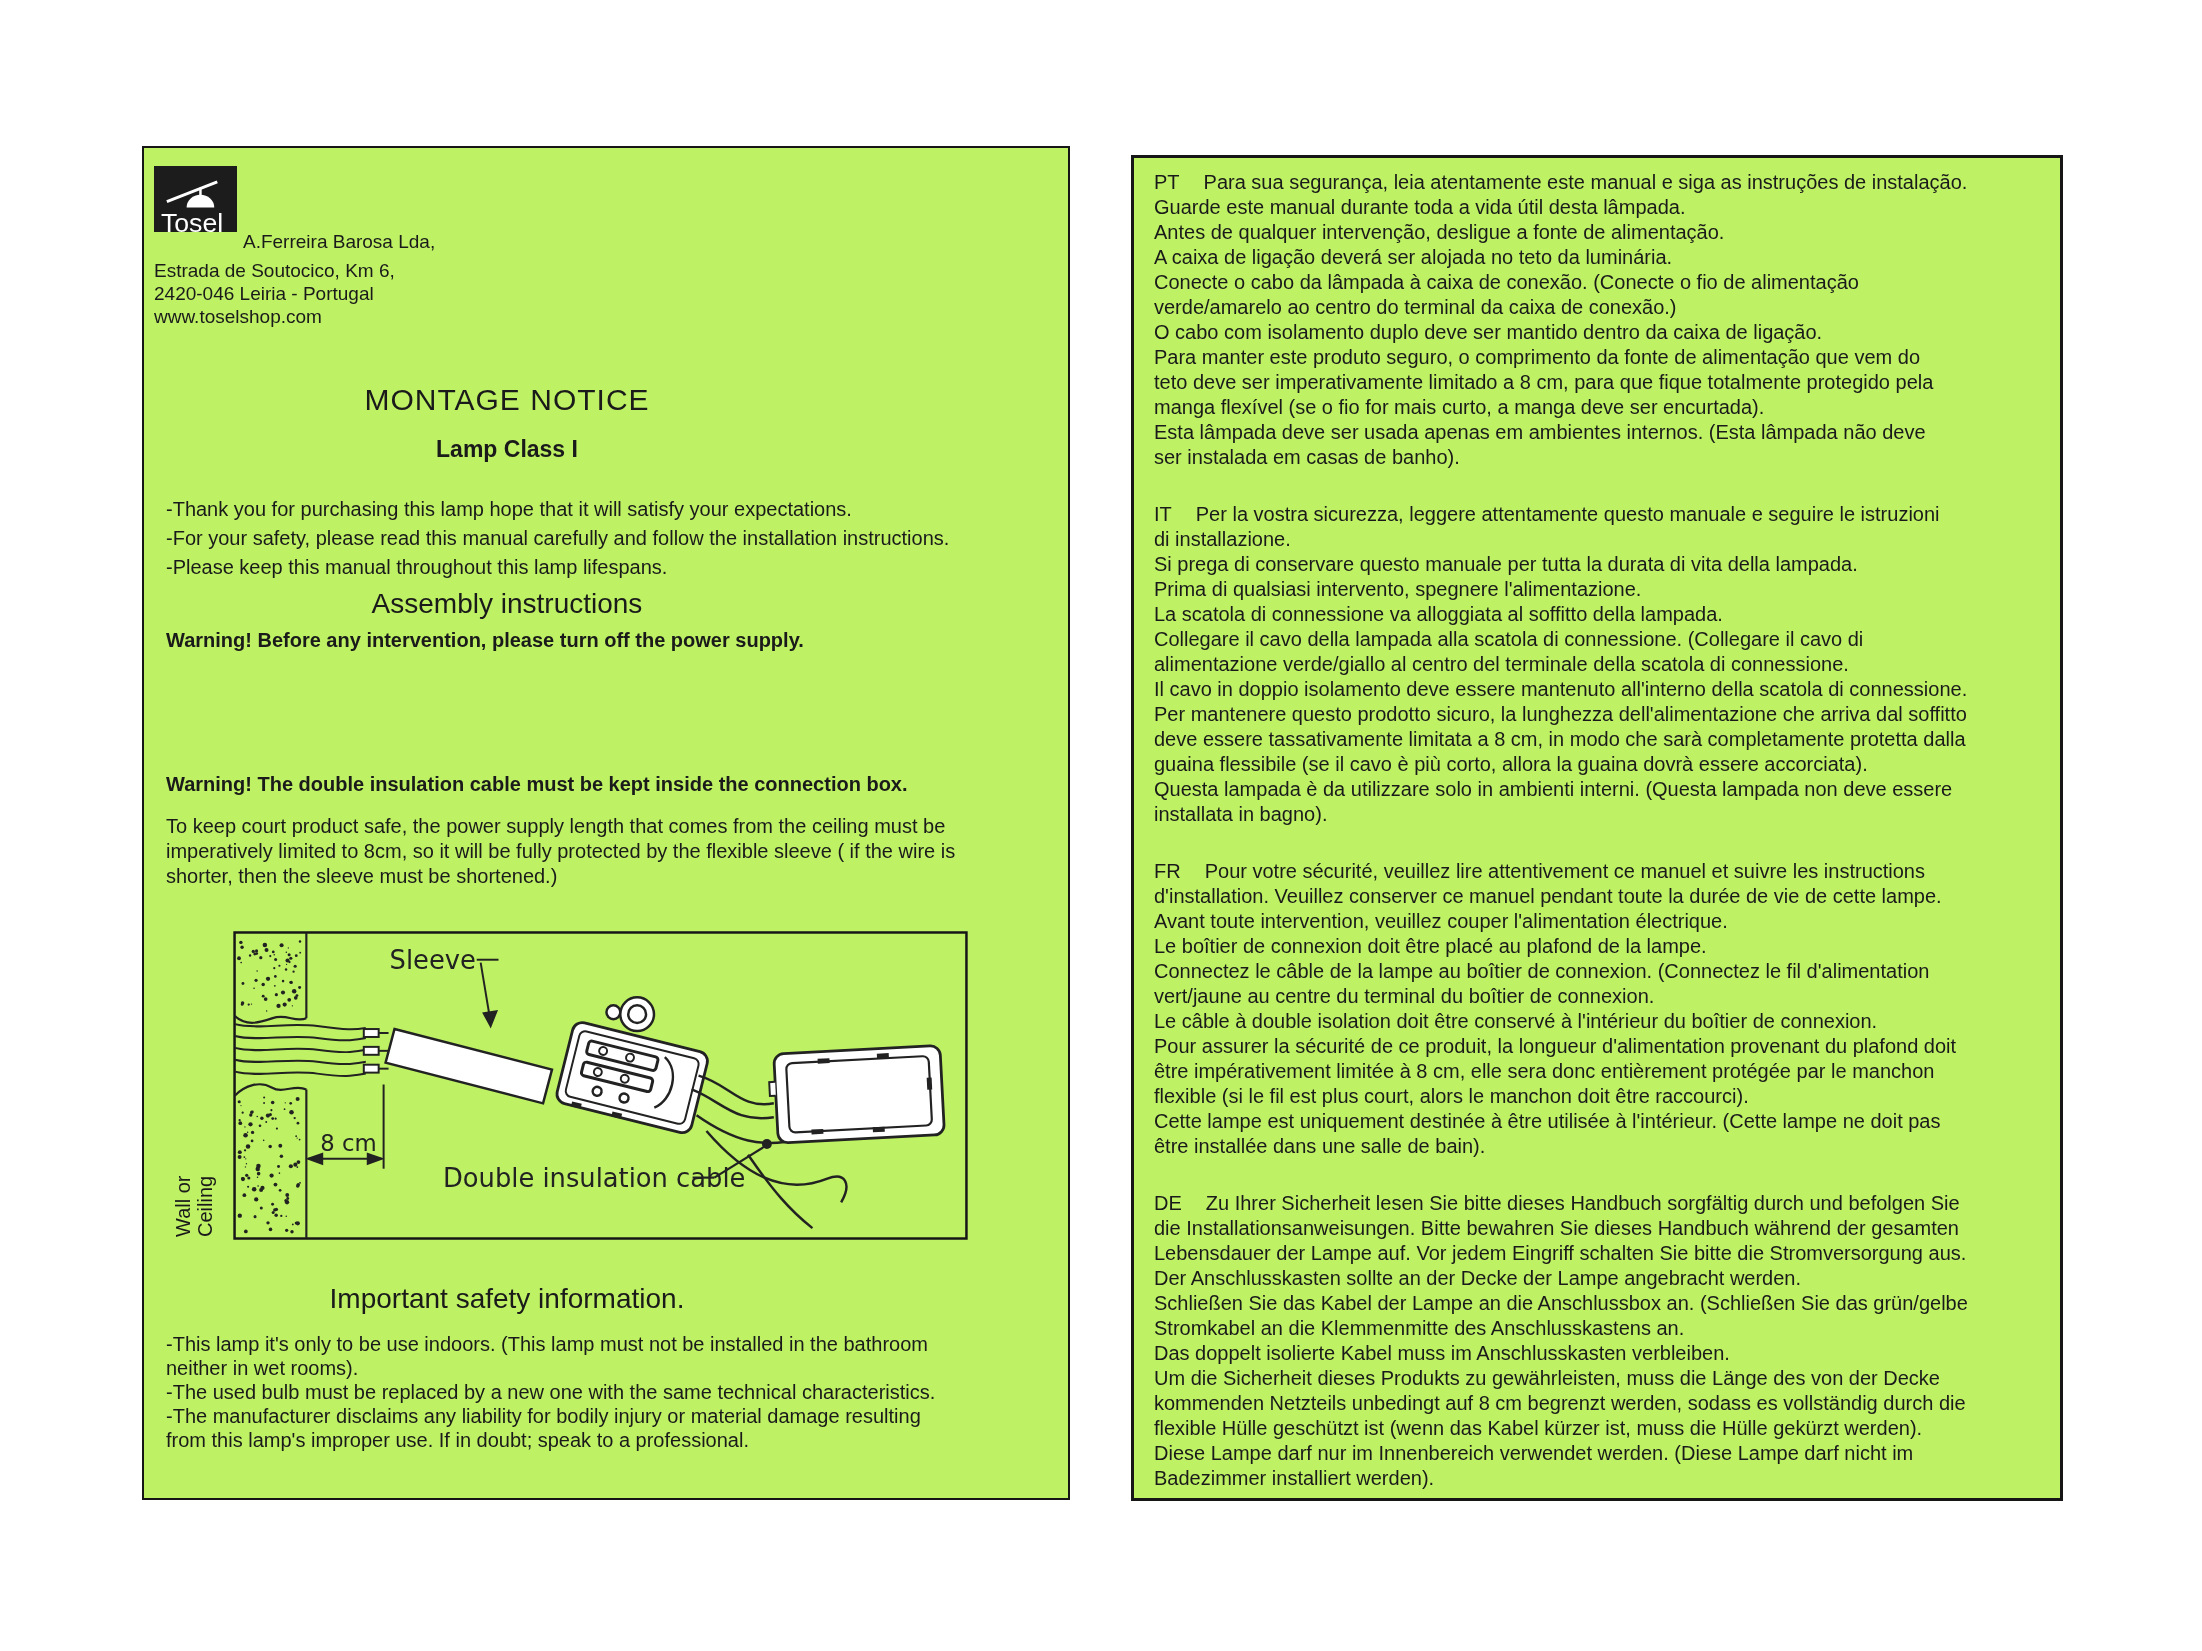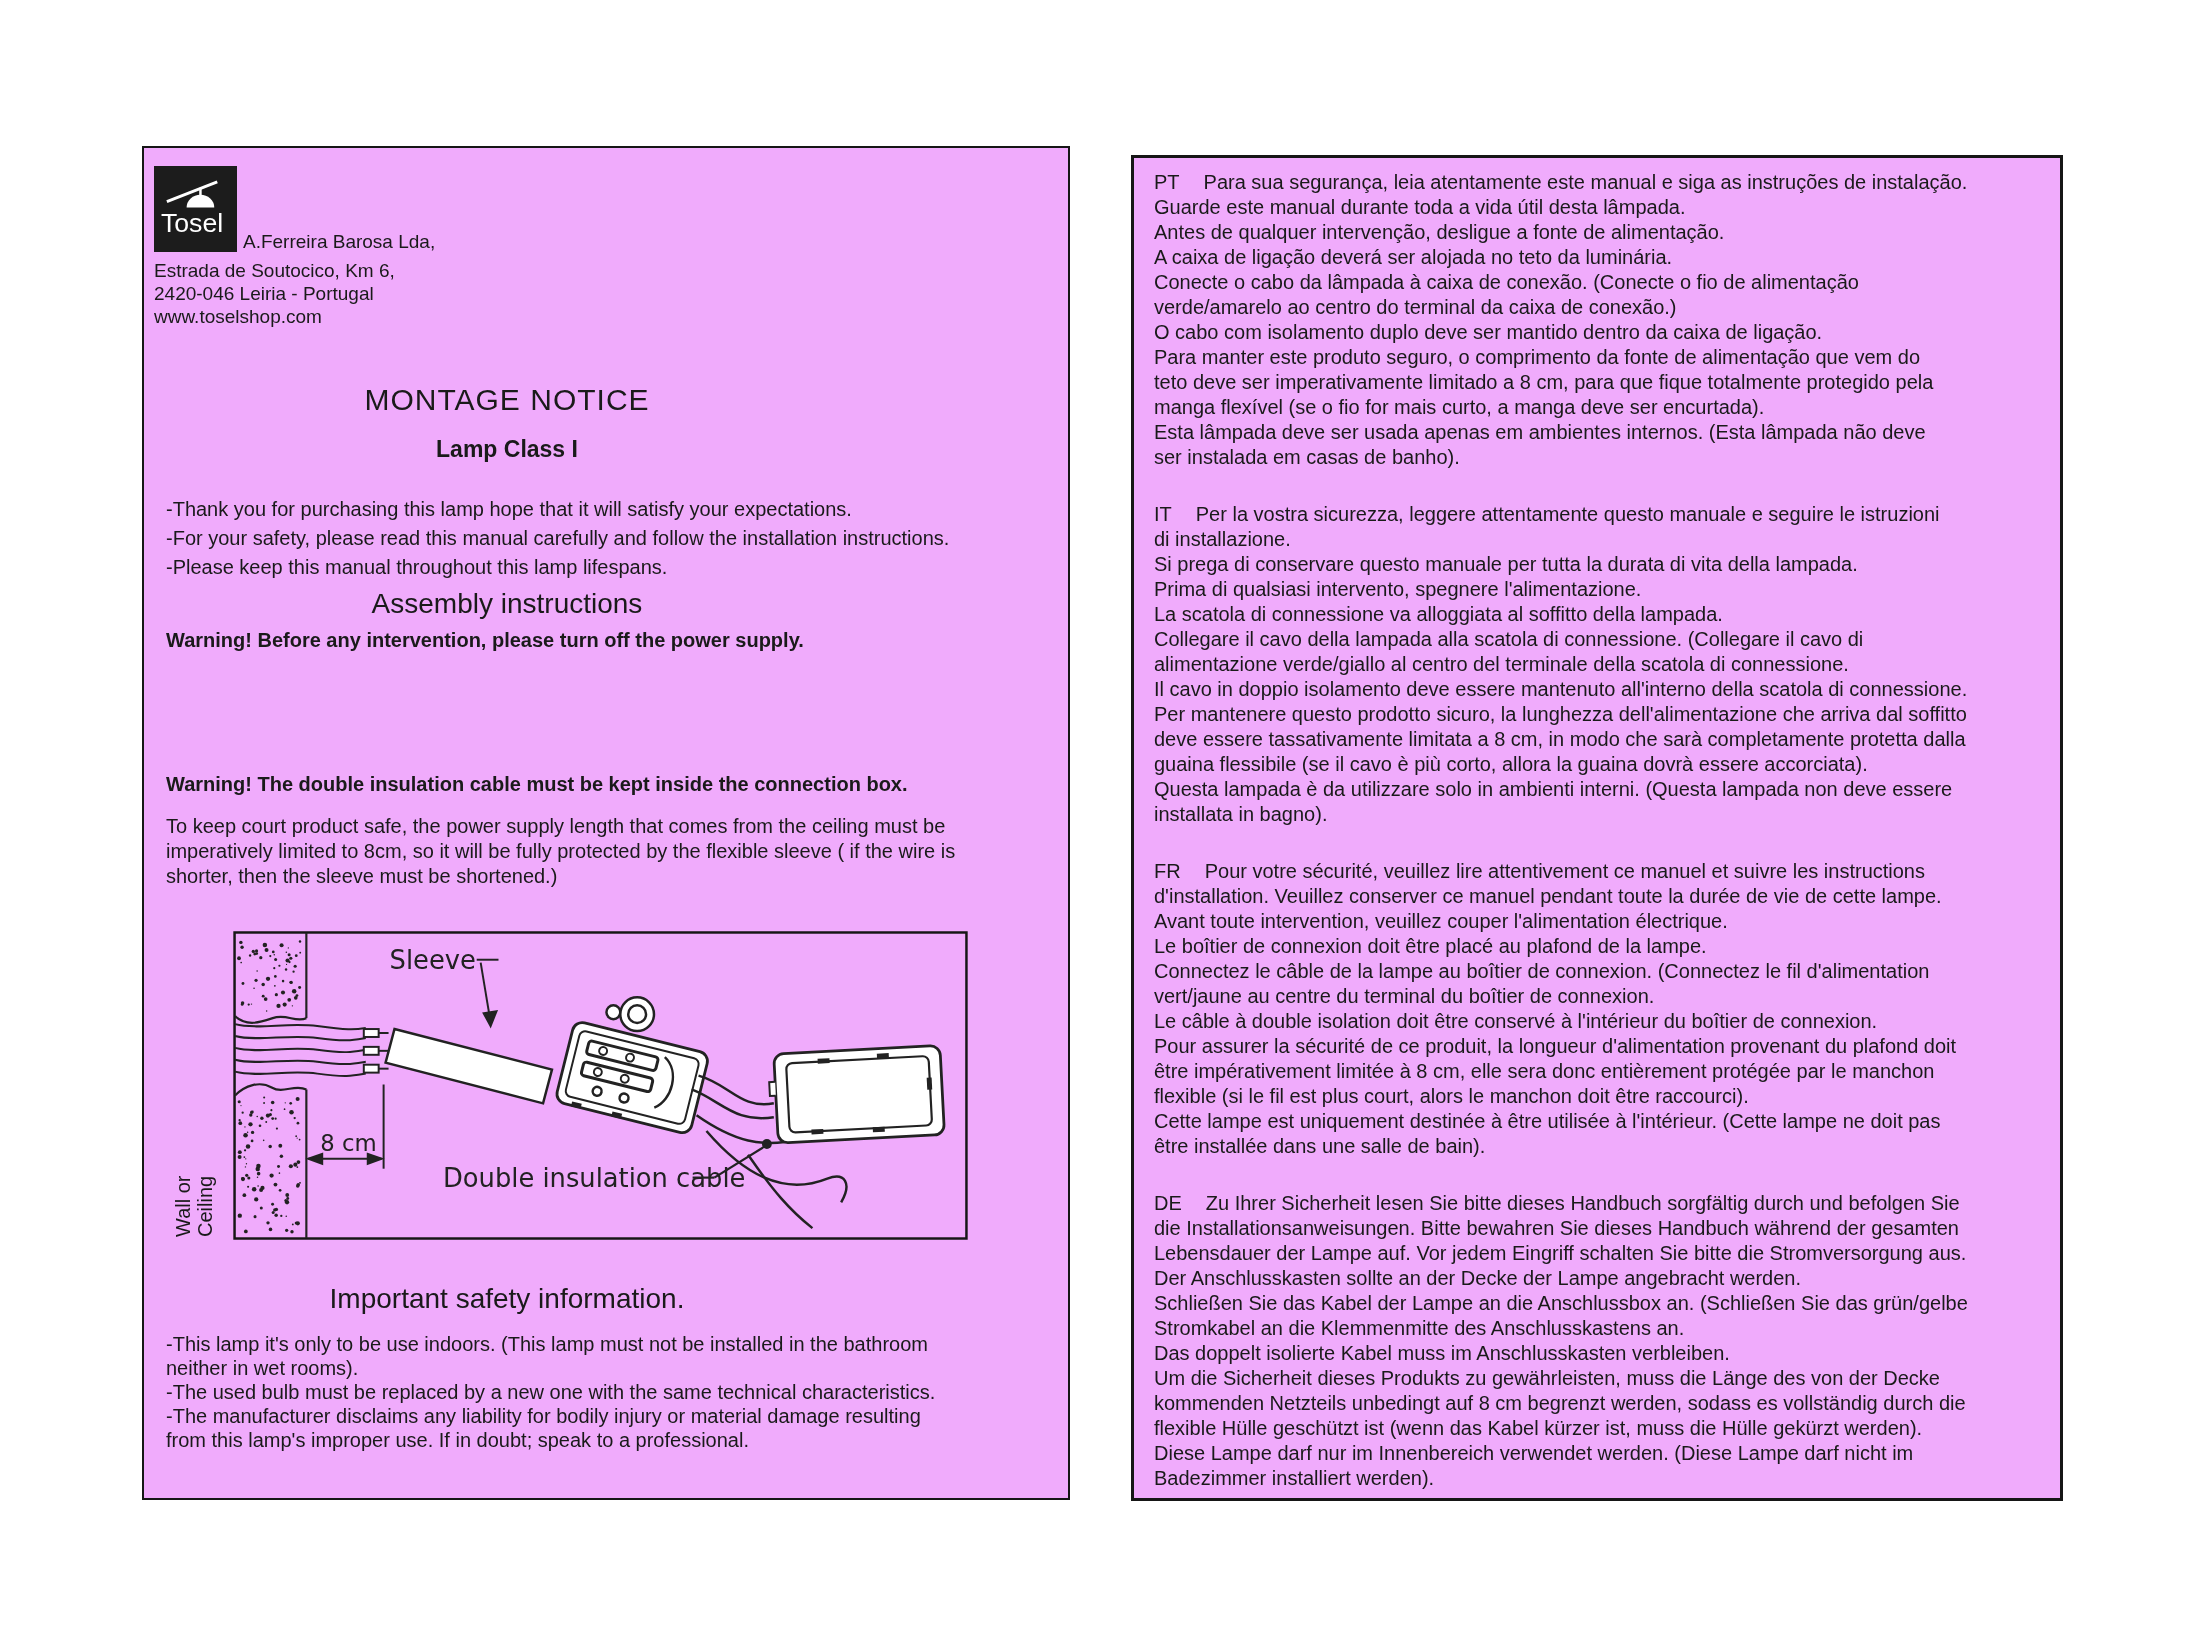--- a/index.html
+++ b/index.html
@@ -1,24 +1,24 @@
 <!DOCTYPE html>
 <html><head>
 <meta charset="utf-8">
 <style>
   html,body{margin:0;padding:0;background:#ffffff;}
   body{width:2203px;height:1651px;position:relative;overflow:hidden;
        font-family:"Liberation Sans",sans-serif;color:#1a1a1a;}
   .abs{position:absolute;}
-  .page{position:absolute;background:#f0abfc;}
+  .page{position:absolute;background:#bef264;}
   #left-page{left:142px;top:146px;width:928px;height:1354px;border:2px solid #161616;box-sizing:border-box;}
   #right-page{left:1131px;top:155px;width:932px;height:1346px;border:3px solid #161616;box-sizing:border-box;
               padding:12px 20px 0 20px;}
   
-  .logo-square{left:10px;top:18px;width:83px;height:86px;background:#1c1c1c;}
+  .logo-square{left:10px;top:18px;width:83px;height:66px;background:#1c1c1c;}
   .company{left:99px;top:83px;font-size:19px;}
   .address{left:10px;top:111px;font-size:19px;line-height:23px;white-space:pre-line;}
   .center-head{left:22px;right:220px;text-align:center;}
   .doc-title{top:235px;font-size:30px;letter-spacing:1px;}
   .doc-subtitle{top:288px;font-size:23px;font-weight:bold;}
   .intro{left:22px;top:347px;font-size:20px;line-height:29px;white-space:pre-line;}
   .assembly-head{top:440px;font-size:28px;}
   .warn{left:22px;right:30px;font-size:20px;font-weight:bold;}
   .warn1{top:481px;}
   .steps{left:22px;top:526px;font-size:20px;line-height:23px;white-space:pre-line;}

